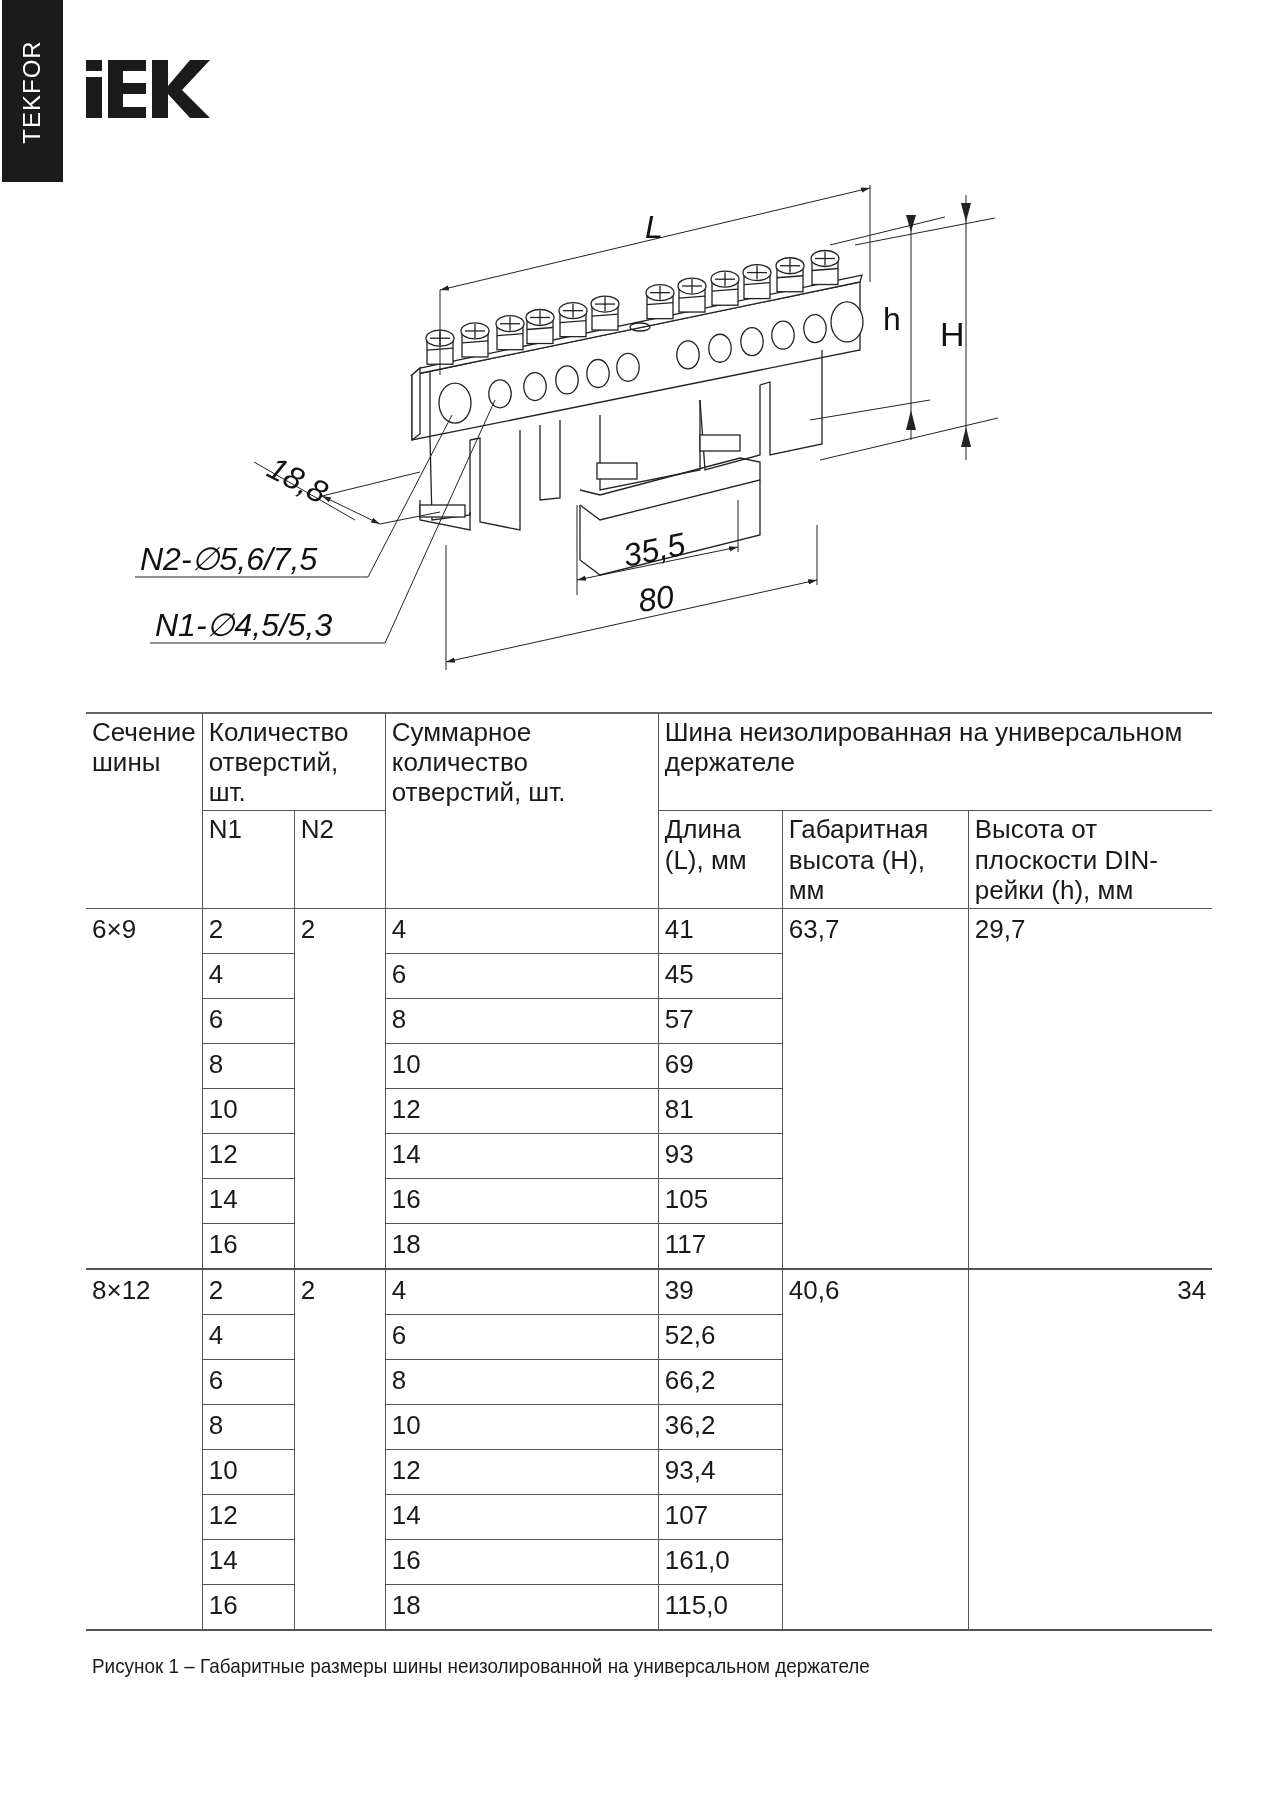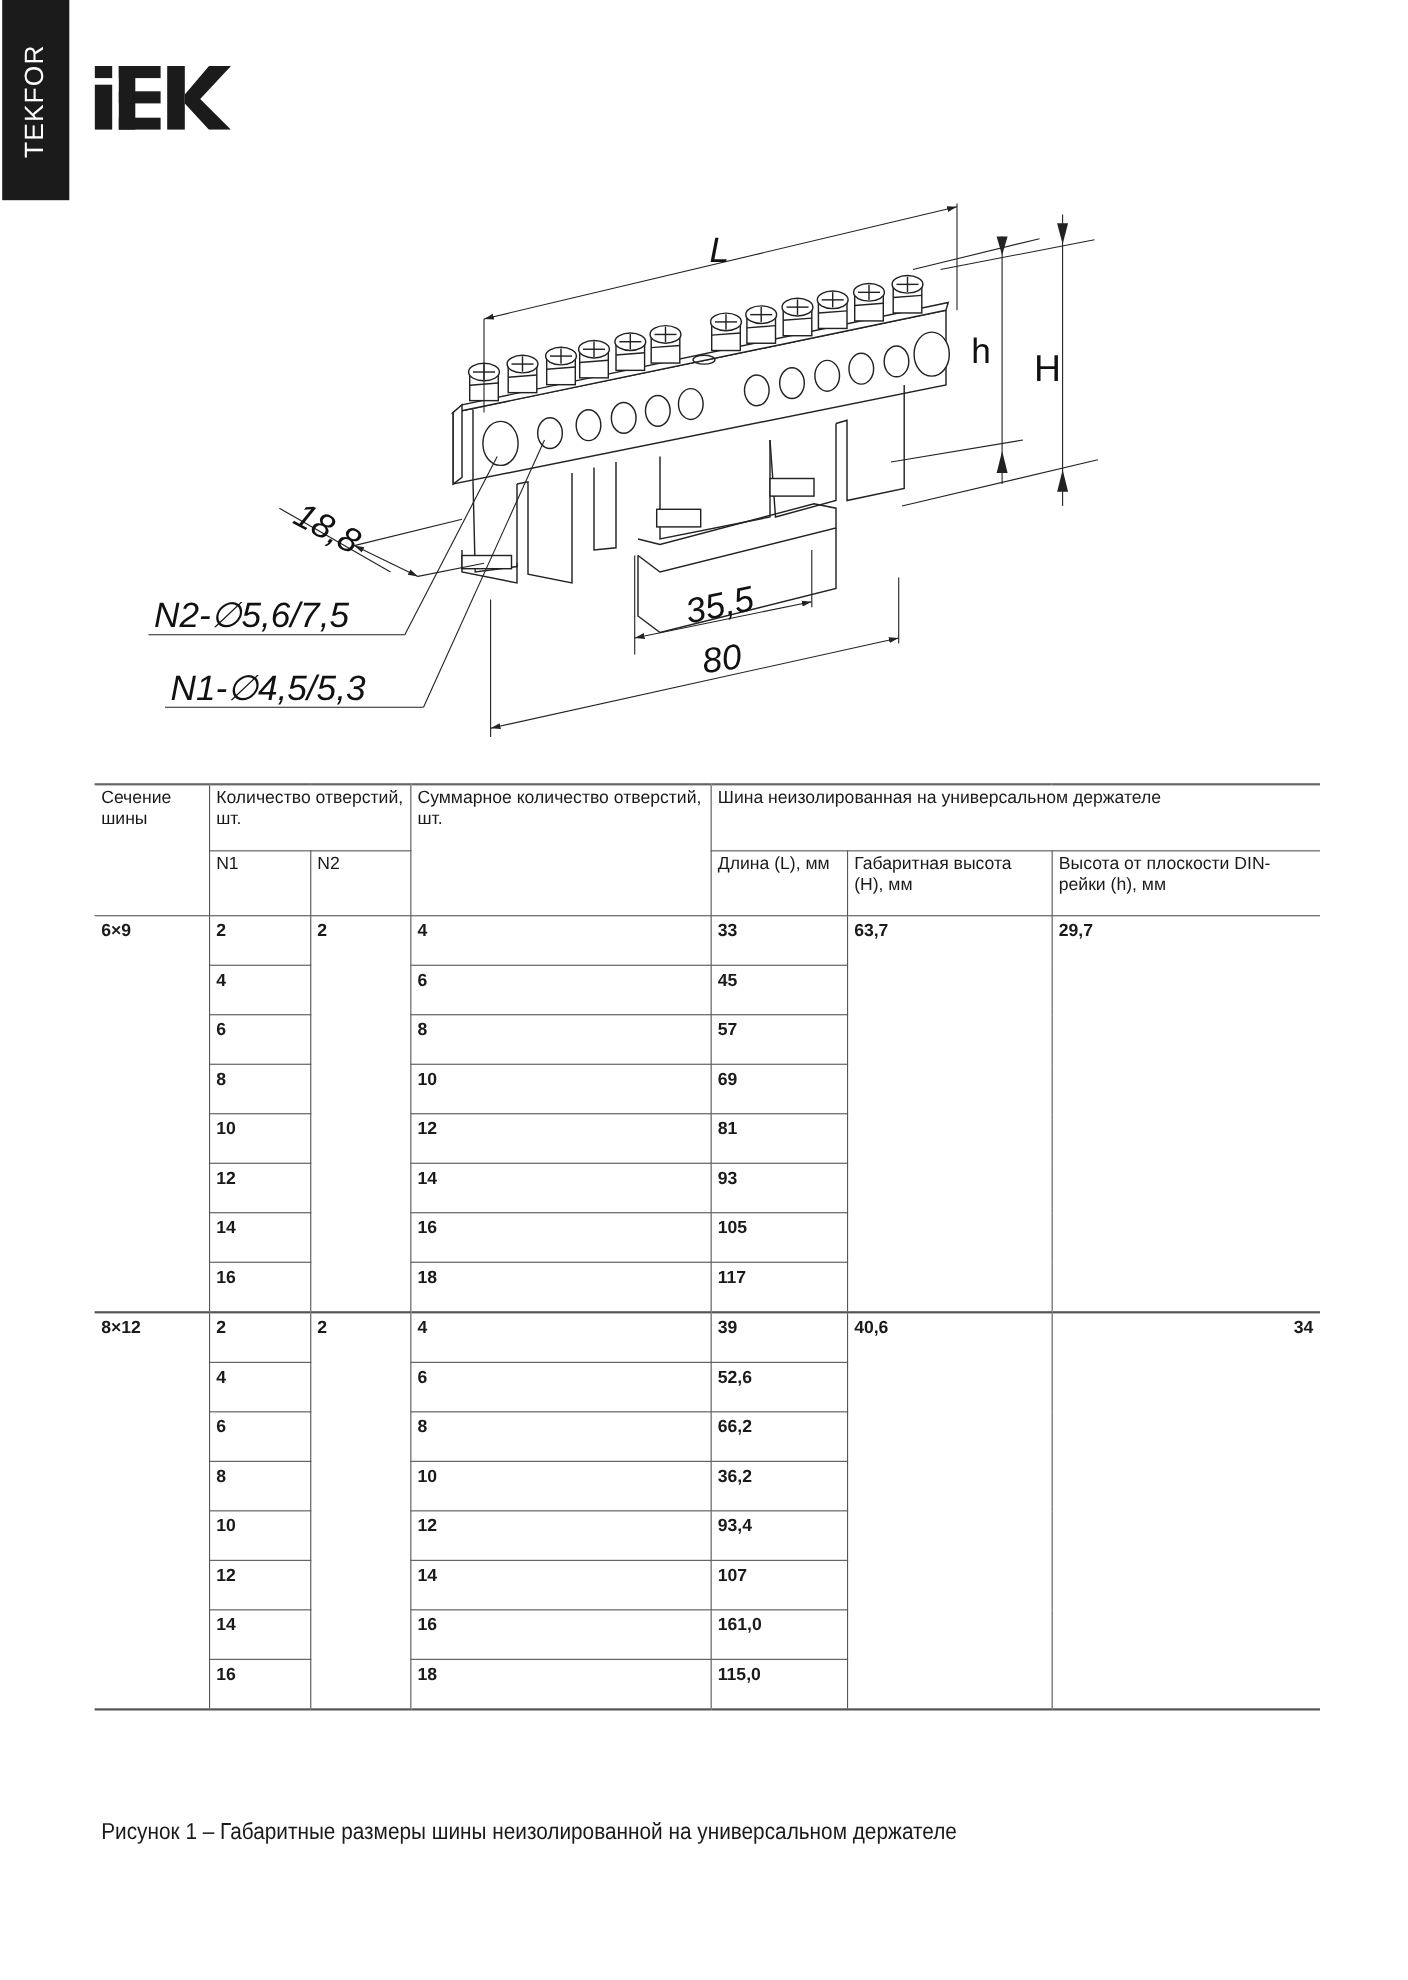--- a/index.html
+++ b/index.html
@@ -11,26 +11,26 @@
   .brand-tab-text { position: absolute; left: 30px; top: 92px; transform: translate(-50%,-50%) rotate(-90deg);
                     color: #fff; font-size: 24px; letter-spacing: 1px; white-space: nowrap; font-weight: 400; }
   .logo { position: absolute; left: 86px; top: 60px; width: 124px; height: 58px; }
 
   
   .drawing { position: absolute; left: 0; top: 160px; width: 1280px; height: 520px; }
   .dim-text { font-family: "Liberation Sans", sans-serif; font-style: italic; fill: #111; }
 
   
   .spec-table { position: absolute; left: 86px; top: 712px; border-collapse: collapse;
-                font-size: 16px; line-height: 1.16; table-layout: fixed; }
+                font-size: 26px; line-height: 1.16; table-layout: fixed; }
   .spec-table td, .spec-table th { border: 1px solid #555; padding: 3px 6px; vertical-align: top;
                 text-align: left; font-weight: 400; color: #1a1a1a; }
   .spec-table tr.hdr1 th { height: 53px; }
   .spec-table tr.hdr2 th { height: 52px; margin-left: 32px; }
-  .spec-table tbody td { height: 36px; padding-top: 5px; font-weight: bold; }
+  .spec-table tbody td { height: 36px; padding-top: 5px; }
   .spec-table .nol { border-left: none; }
   .spec-table .nor { border-right: none; }
   .spec-table .group-end td { border-bottom: 2px solid #555; }
   .spec-table thead tr.hdr1 th { border-top: 2px solid #666; }
 
   .caption { position: absolute; left: 92px; top: 1654px; font-size: 21px; color: #1a1a1a;
              transform: scaleX(0.9); transform-origin: left top; white-space: nowrap; }
 </style>
 </head>
 <body>
@@ -267,21 +267,21 @@
       <th>Габаритная высота (H), мм</th>
       <th class="nor">Высота от плоскости DIN-рейки (h), мм</th>
     </tr>
   </thead>
   <tbody id="tbody">
       <tr>
         <td class="nol" rowspan="8" style="border-bottom: 2px solid rgb(85, 85, 85);">6×9</td>
         <td>2</td>
         <td rowspan="8" style="border-bottom: 2px solid rgb(85, 85, 85);">2</td>
         <td>4</td>
-        <td>33</td>
+        <td>41</td>
         <td rowspan="8" style="border-bottom: 2px solid rgb(85, 85, 85);">63,7</td>
         <td class="nor" rowspan="8" style="border-bottom: 2px solid rgb(85, 85, 85);">29,7</td>
       </tr>
       <tr>
         <td>4</td>
         <td>6</td>
         <td>45</td>
       </tr>
       <tr>
         <td>6</td>

